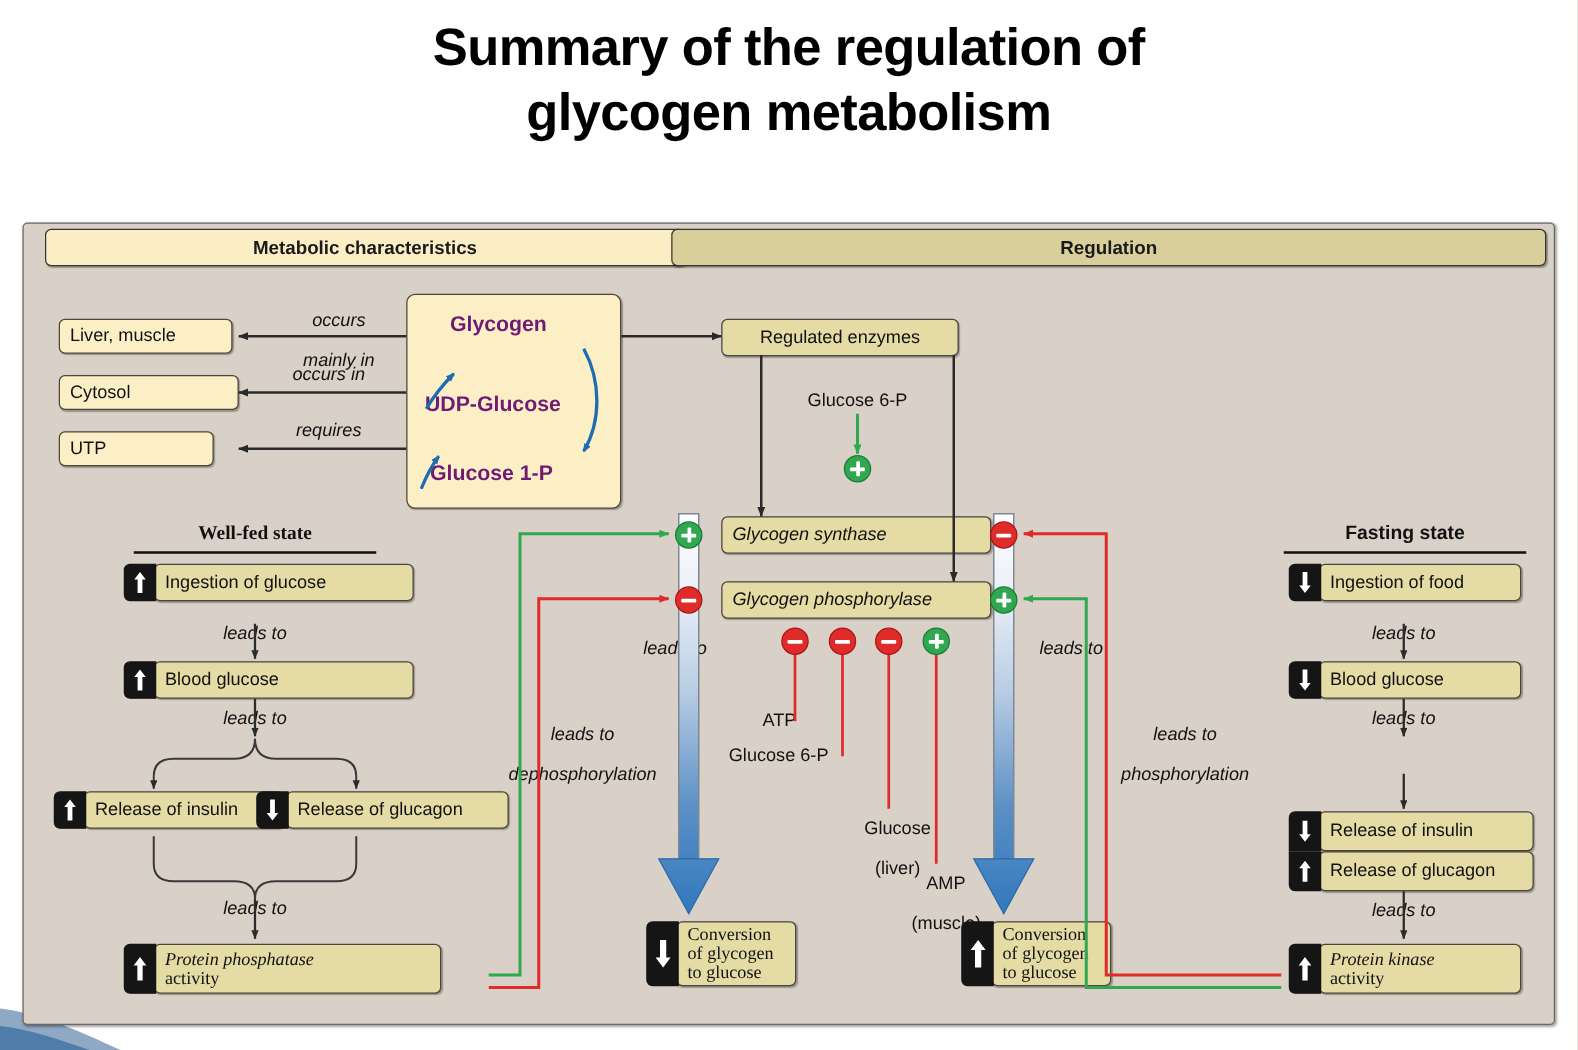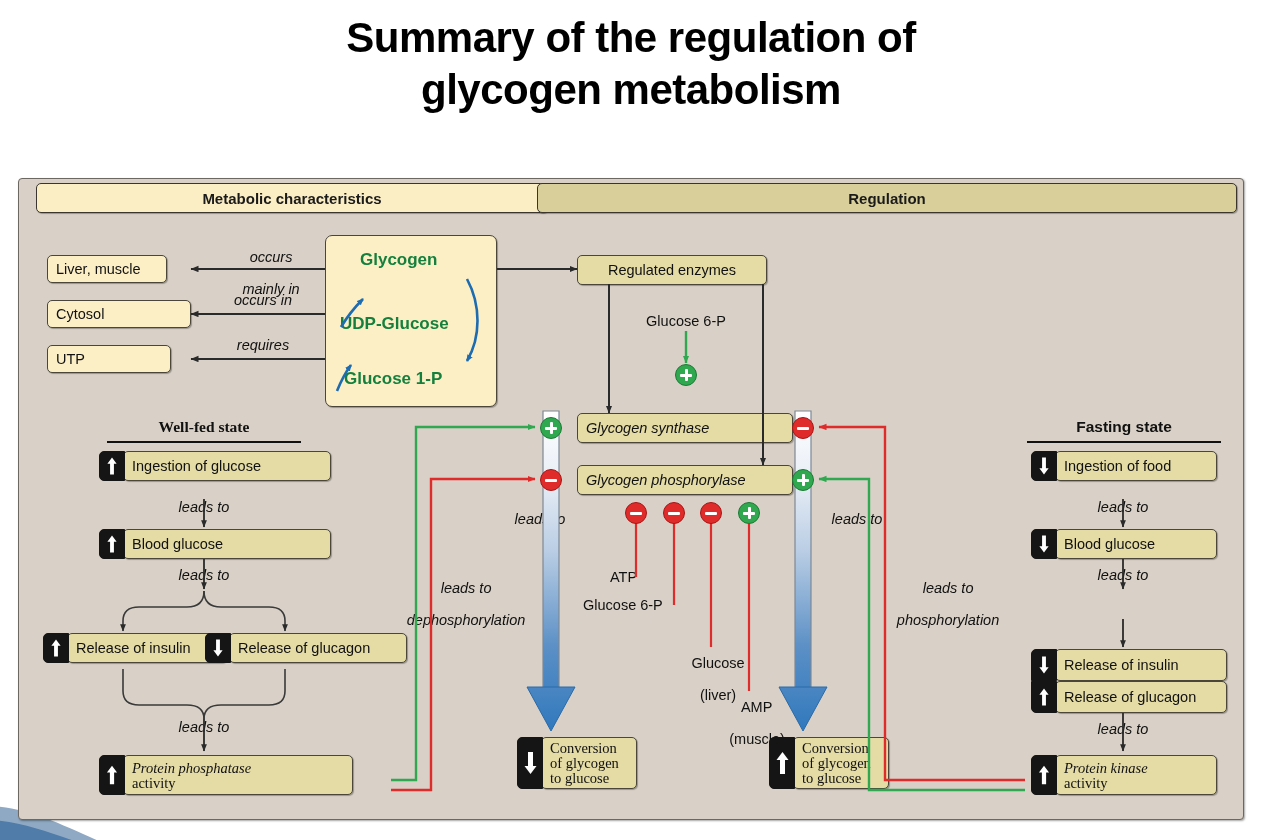--- a/index.html
+++ b/index.html
@@ -82,21 +82,21 @@
          pointer-events:none;z-index:1;}
   #wires-top{position:absolute;left:0;top:0;width:1226px;height:642px;
          pointer-events:none;z-index:5;}
 
   
   #cyclebox{
     position:absolute;left:306px;top:56px;width:172px;height:172px;
     background:#fcefc6;border:1.5px solid #4a463c;border-radius:7px;
     box-shadow:1px 1px 1px rgba(0,0,0,.3);box-sizing:border-box;
   }
-  .cyc{position:absolute;color:#15803d;font-weight:bold;font-size:17px;
+  .cyc{position:absolute;color:#701a75;font-weight:bold;font-size:17px;
        white-space:pre;}
 </style>
 </head>
 <body>
 
 <div id="title">
   <div>Summary of the regulation of</div>
   <div>glycogen metabolism</div>
 </div>
 
@@ -200,21 +200,21 @@
     <path d="M322,148 C328,138 336,128 344,120" stroke="#1d6bb0" stroke-width="2.6" fill="none" marker-end="url(#ah-blue2)"></path>
     <path d="M318,212 C322,202 326,194 332,186" stroke="#1d6bb0" stroke-width="2.6" fill="none" marker-end="url(#ah-blue2)"></path>
     <path d="M448,100 C462,126 462,158 448,182" stroke="#1d6bb0" stroke-width="2.6" fill="none" marker-end="url(#ah-blue2)"></path>
     <defs>
       <marker id="ah-blue2" markerWidth="9" markerHeight="9" refX="6" refY="3" orient="auto" markerUnits="userSpaceOnUse">
         <path d="M0,0 L7,3 L0,6 z" fill="#1d6bb0"></path>
       </marker>
     </defs>
   </svg>
 
-  <div class="box cream" style="left:28px;top:76px;width:120px;height:28px;">Liver, muscle</div>
+  <div class="box cream" style="left:28px;top:76px;width:139px;height:28px;">Liver, muscle</div>
   <div class="box cream" style="left:28px;top:121px;width:144px;height:28px;">Cytosol</div>
   <div class="box cream" style="left:28px;top:166px;width:124px;height:28px;">UTP</div>
 
   <div class="lbl it ctr" style="left:186px;top:54px;width:116px;">
     <span>occurs</span><br>
     <span>mainly in</span>
   </div>
   <div class="lbl it ctr" style="left:186px;top:113px;width:116px;">occurs in</div>
   <div class="lbl it ctr" style="left:186px;top:158px;width:116px;">requires</div>
 

